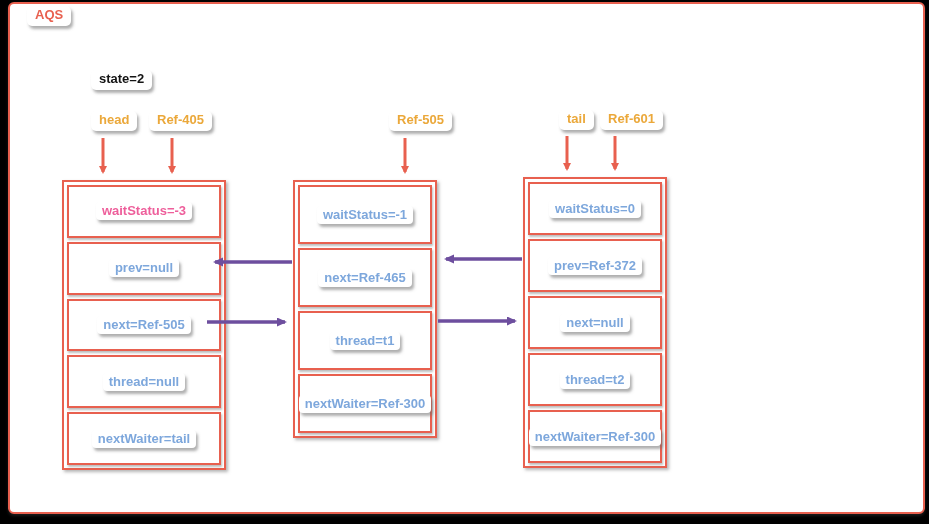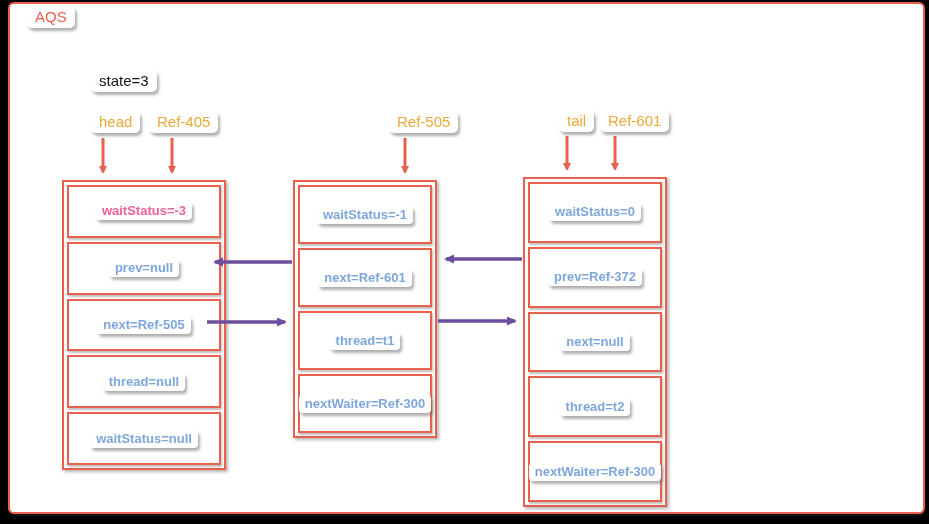--- a/index.html
+++ b/index.html
@@ -34,22 +34,22 @@
     border-radius: 6px;
     box-shadow: 0 2px 3px rgba(60,60,60,0.45);
   }
 
   .sticker {
     position: absolute;
     display: inline-block;
     background: #ffffff;
     border-radius: 5px;
     padding: 2px 8px 3px 8px;
-    font-weight: normal;
-    font-size: 15px;
+    font-weight: bold;
+    font-size: 13px;
     line-height: 1.15;
     box-shadow: 2px 3px 3px rgba(110,110,110,0.55);
     white-space: nowrap;
     z-index: 5;
   }
   .sticker.title   { color: var(--title-red); }
   .sticker.state   { color: var(--state-black); }
   .sticker.pointer { color: var(--label-amber); margin-left: 7px; }
 
   .node {
@@ -80,40 +80,40 @@
     font-weight: bold;
     font-size: 13px;
     color: var(--value-blue);
     box-shadow: 2px 3px 3px rgba(110,110,110,0.55);
     white-space: nowrap;
   }
   .cell .val.pink { color: var(--value-pink); }
 
   #node-405 { left: 62px;  top: 180px; width: 164px; height: 290px; }
   #node-505 { left: 293px; top: 180px; width: 144px; height: 258px; }
-  #node-601 { left: 523px; top: 177px; width: 144px; height: 330px; }
+  #node-601 { left: 523px; top: 177px; width: 144px; height: 291px; }
 
   .arrow-layer {
     position: absolute;
     left: 0; top: 0;
     width: 929px; height: 524px;
     z-index: 4;
     pointer-events: none;
   }
 </style>
 </head>
 <body>
 
 <div class="canvas">
 
   <div class="aqs-frame"></div>
 
   <span class="sticker title" style="left:27px; top:6px;">AQS</span>
 
-  <span class="sticker state" style="left:91px; top:70px;">state=3</span>
+  <span class="sticker state" style="left:91px; top:70px;">state=2</span>
 
   <span class="sticker pointer" style="left:84px; top:111px;">head</span>
   <span class="sticker pointer" style="left:142px; top:111px;">Ref-405</span>
   <span class="sticker pointer" style="left:382px; top:111px;">Ref-505</span>
   <span class="sticker pointer" style="left:552px; top:110px;">tail</span>
   <span class="sticker pointer" style="left:593px; top:110px;">Ref-601</span>
 
   <div class="node" id="node-405">
     <div class="cell">
       <span class="val pink">waitStatus=-3</span>
@@ -121,30 +121,30 @@
     <div class="cell">
       <span class="val">prev=null</span>
     </div>
     <div class="cell">
       <span class="val">next=Ref-505</span>
     </div>
     <div class="cell">
       <span class="val">thread=null</span>
     </div>
     <div class="cell">
-      <span class="val">waitStatus=null</span>
+      <span class="val">nextWaiter=tail</span>
     </div>
   </div>
 
   <div class="node" id="node-505">
     <div class="cell">
       <span class="val">waitStatus=-1</span>
     </div>
     <div class="cell">
-      <span class="val">next=Ref-601</span>
+      <span class="val">next=Ref-465</span>
     </div>
     <div class="cell">
       <span class="val">thread=t1</span>
     </div>
     <div class="cell">
       <span class="val">nextWaiter=Ref-300</span>
     </div>
   </div>
 
   <div class="node" id="node-601">

